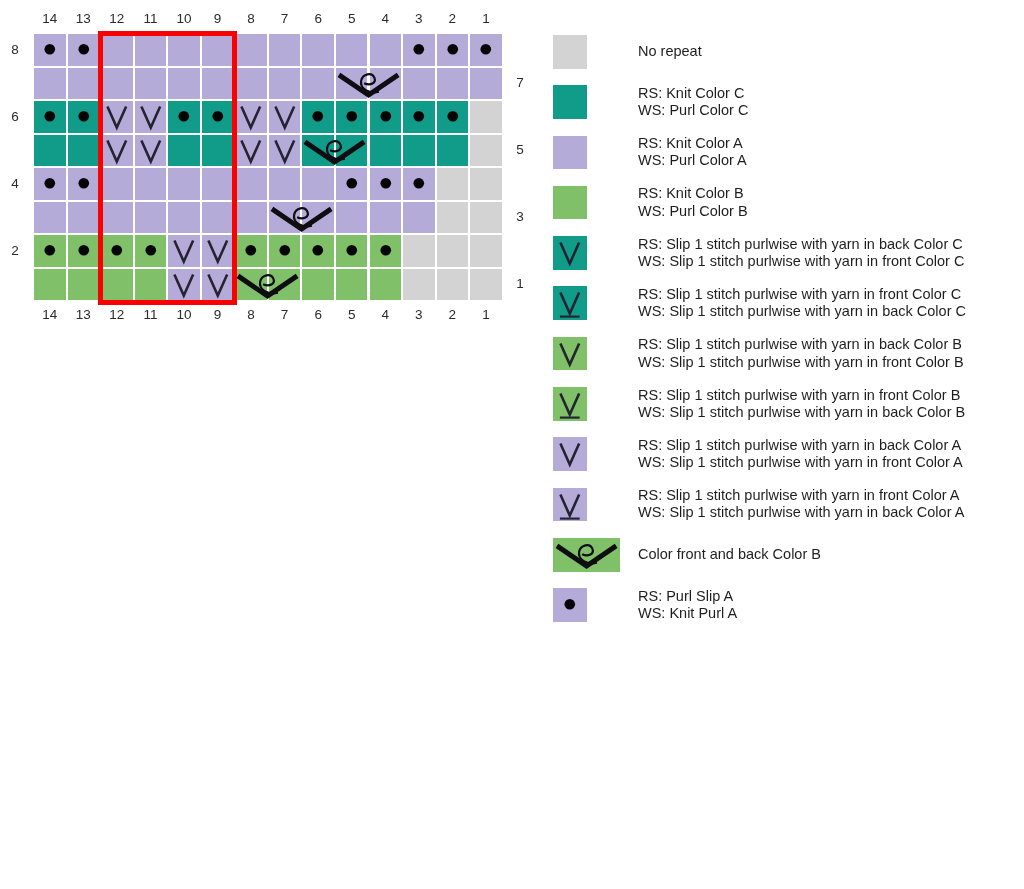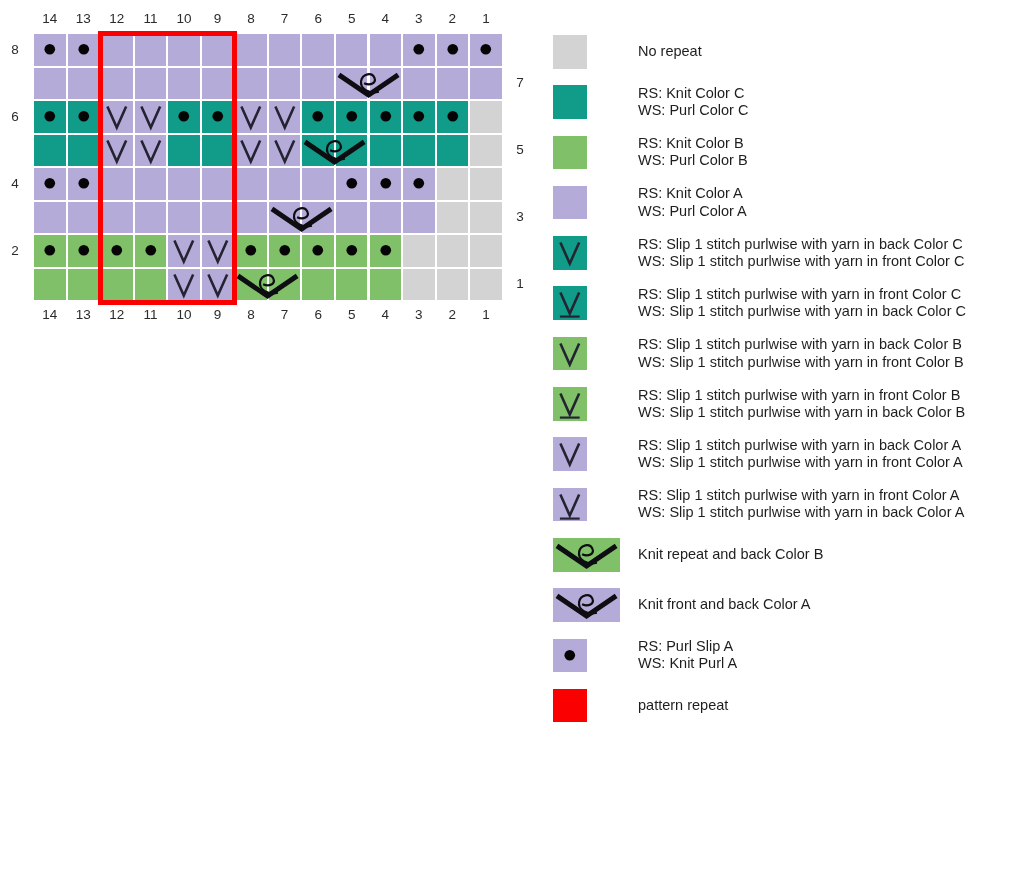--- a/index.html
+++ b/index.html
@@ -393,34 +393,34 @@
         <div class="swatch-col">
           <div class="swatch" style="background: rgb(16, 156, 137);"></div>
         </div>
         <div class="legend-label">
           <div>RS: Knit Color C</div>
           <div>WS: Purl Color C</div>
         </div>
       </div>
       <div class="legend-item">
         <div class="swatch-col">
+          <div class="swatch" style="background: rgb(181, 171, 217);"></div>
+        </div>
+        <div class="legend-label">
+          <div>RS: Knit Color A</div>
+          <div>WS: Purl Color A</div>
+        </div>
+      </div>
+      <div class="legend-item">
+        <div class="swatch-col">
           <div class="swatch" style="background: rgb(127, 192, 104);"></div>
         </div>
         <div class="legend-label">
           <div>RS: Knit Color B</div>
           <div>WS: Purl Color B</div>
-        </div>
-      </div>
-      <div class="legend-item">
-        <div class="swatch-col">
-          <div class="swatch" style="background: rgb(181, 171, 217);"></div>
-        </div>
-        <div class="legend-label">
-          <div>RS: Knit Color A</div>
-          <div>WS: Purl Color A</div>
         </div>
       </div>
       <div class="legend-item">
         <div class="swatch-col">
           <div class="swatch" style="background: rgb(16, 156, 137);">
             <svg viewBox="0 0 34 34">
               <path d="M 7.5,6.5 L 17,28 L 26.5,6.5" fill="none" stroke="#232332" stroke-width="2.6"></path>
             </svg>
           </div>
         </div>
@@ -500,51 +500,30 @@
       <div class="legend-item">
         <div class="swatch-col">
           <div class="swatch wide" style="background: rgb(127, 192, 104);">
             <svg viewBox="0 0 67 34">
               <path d="M 3.5,8 L 33.5,28.5 L 63.5,8" fill="none" stroke="#0d0d12" stroke-width="5"></path>
               <path d="M 44,25 C 34,27.5 24.5,22 26,14 C 27.5,6.5 37,5 39.5,11 C 41.5,16 35.5,19.5 29,16.5" fill="none" stroke="#0d0d12" stroke-width="2.2"></path>
             </svg>
           </div>
         </div>
         <div class="legend-label">
-          <div>Knit repeat and back Color B</div>
-        </div>
-      </div>
-      <div class="legend-item">
-        <div class="swatch-col">
-          <div class="swatch wide" style="background: rgb(181, 171, 217);">
-            <svg viewBox="0 0 67 34">
-              <path d="M 3.5,8 L 33.5,28.5 L 63.5,8" fill="none" stroke="#0d0d12" stroke-width="5"></path>
-              <path d="M 44,25 C 34,27.5 24.5,22 26,14 C 27.5,6.5 37,5 39.5,11 C 41.5,16 35.5,19.5 29,16.5" fill="none" stroke="#0d0d12" stroke-width="2.2"></path>
-            </svg>
-          </div>
-        </div>
-        <div class="legend-label">
-          <div>Knit front and back Color A</div>
+          <div>Color front and back Color B</div>
         </div>
       </div>
       <div class="legend-item">
         <div class="swatch-col">
           <div class="swatch" style="background: rgb(181, 171, 217);">
             <svg viewBox="0 0 34 34">
               <circle cx="17" cy="16.5" r="5.4" fill="#050505"></circle>
             </svg>
           </div>
         </div>
         <div class="legend-label">
           <div>RS: Purl Slip A</div>
           <div>WS: Knit Purl A</div>
-        </div>
-      </div>
-      <div class="legend-item">
-        <div class="swatch-col">
-          <div class="swatch" style="background: rgb(251, 0, 0);"></div>
-        </div>
-        <div class="legend-label">
-          <div>pattern repeat</div>
         </div>
       </div>
     </div>
 </div>
 
 </body></html>

